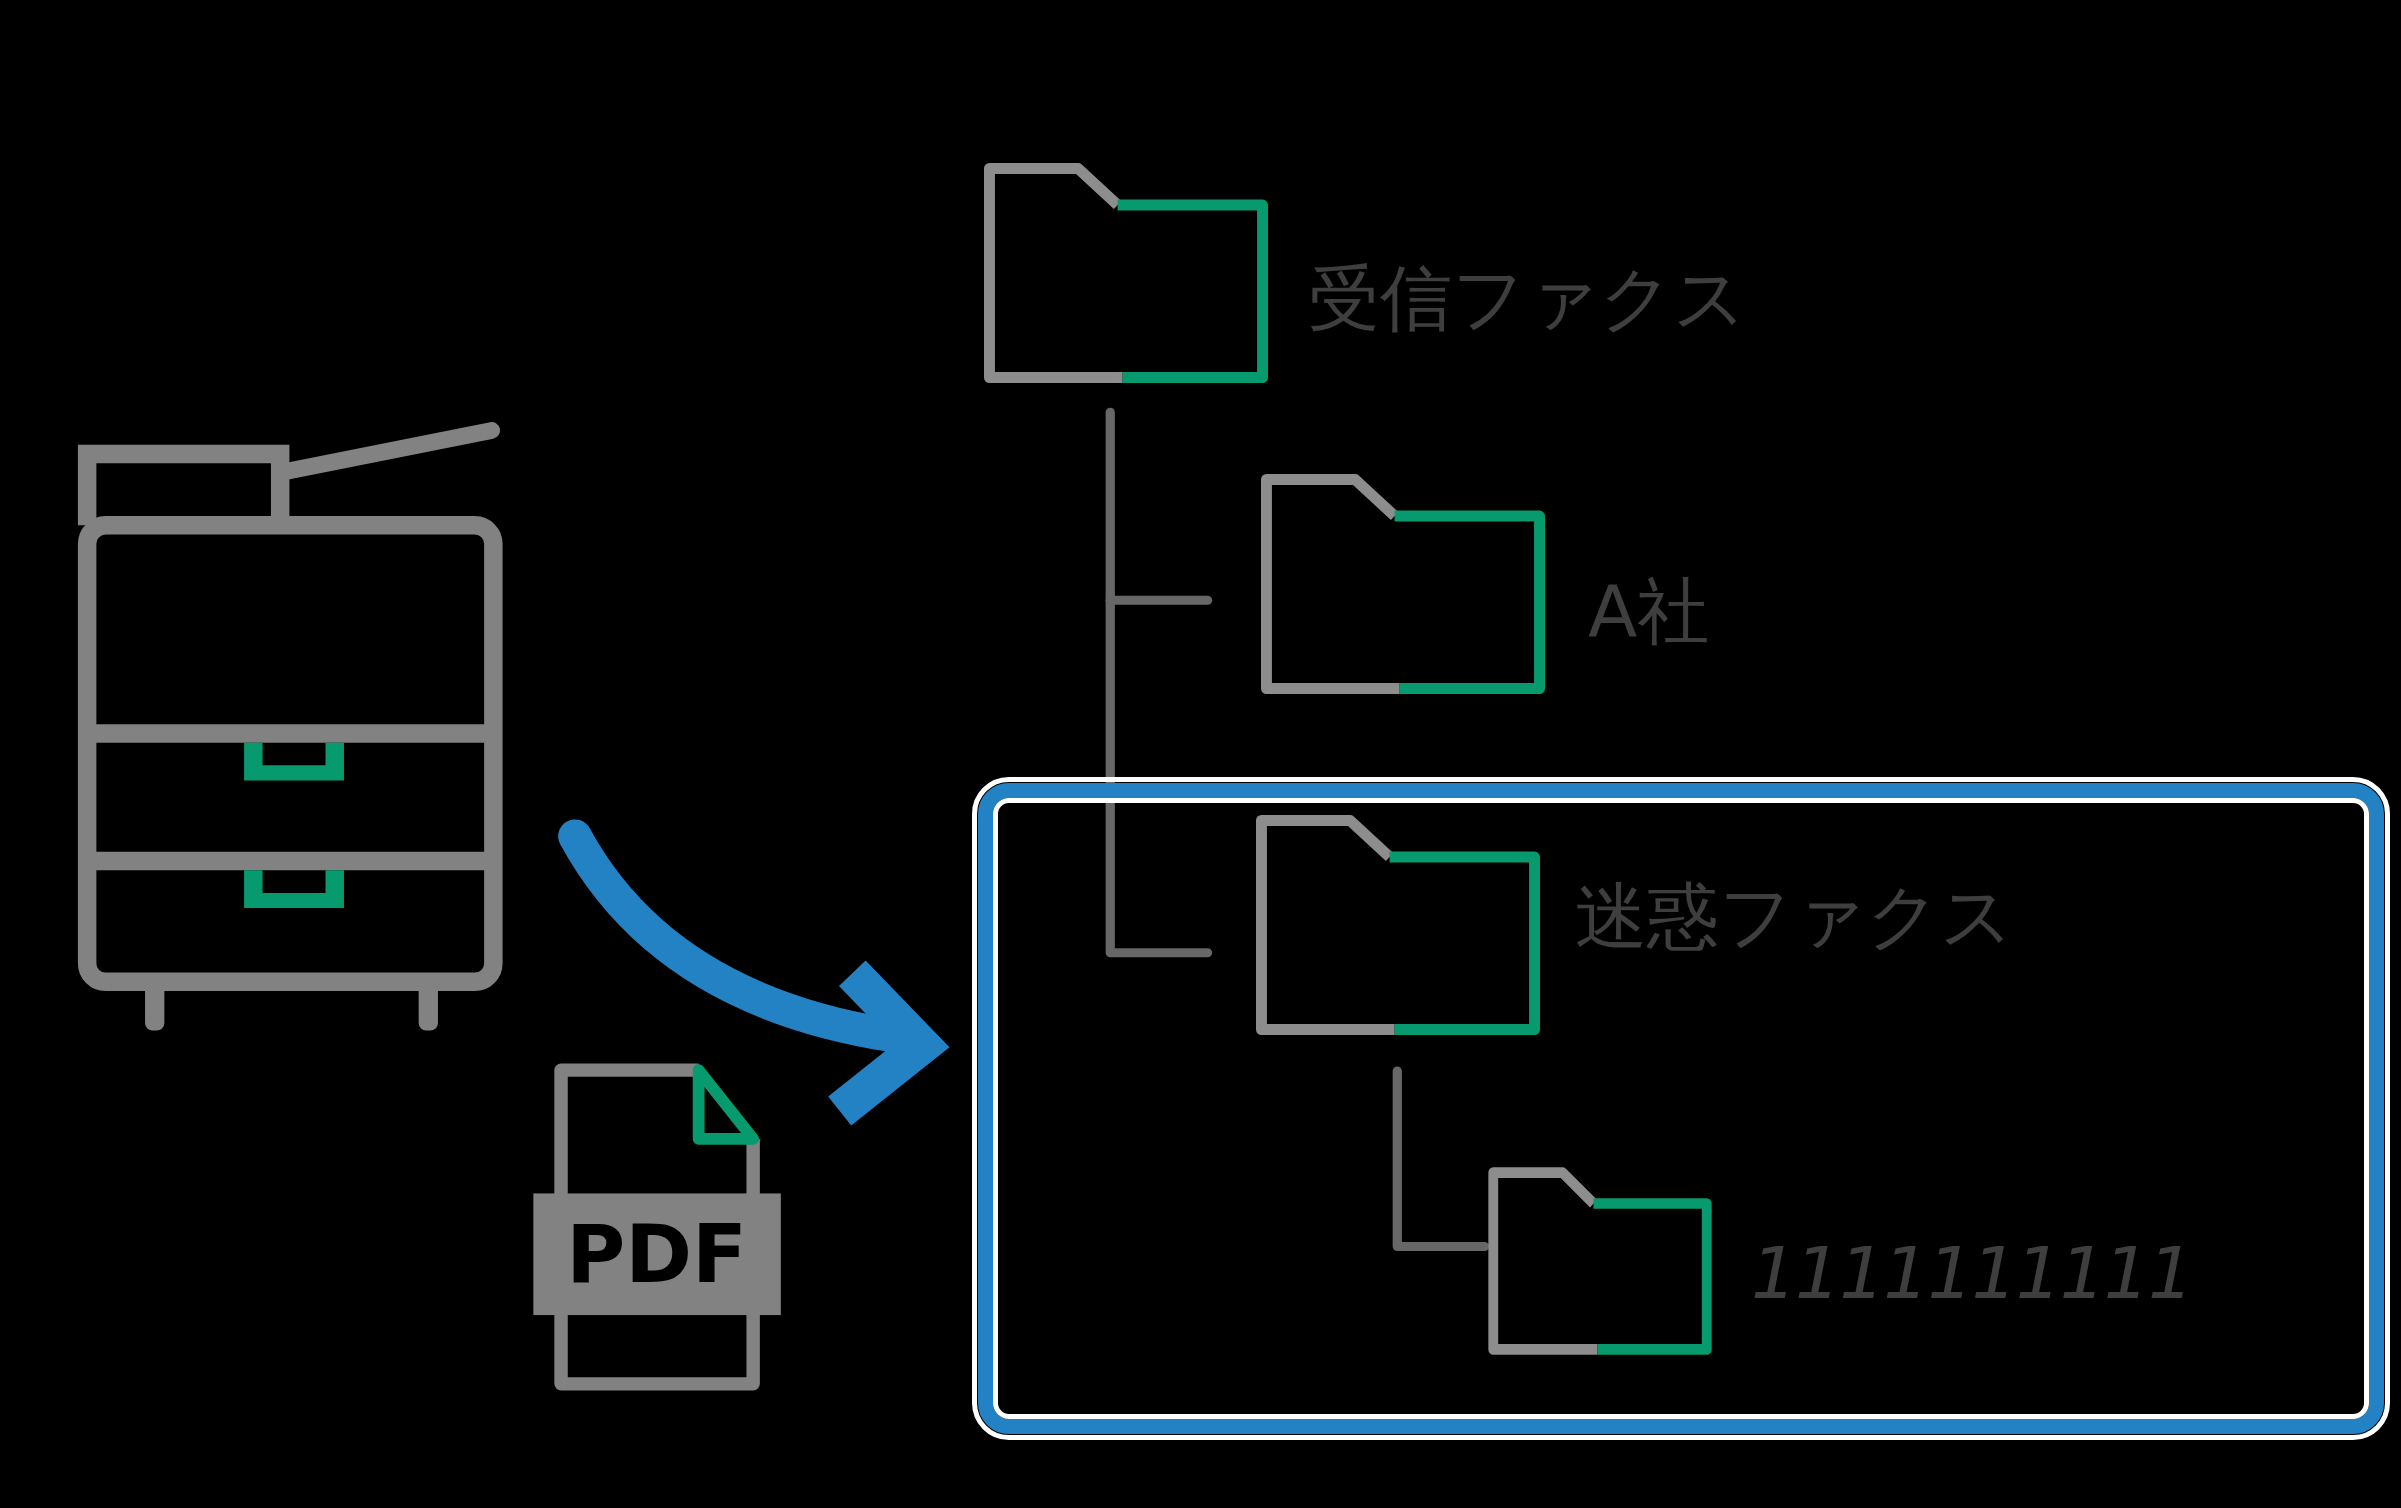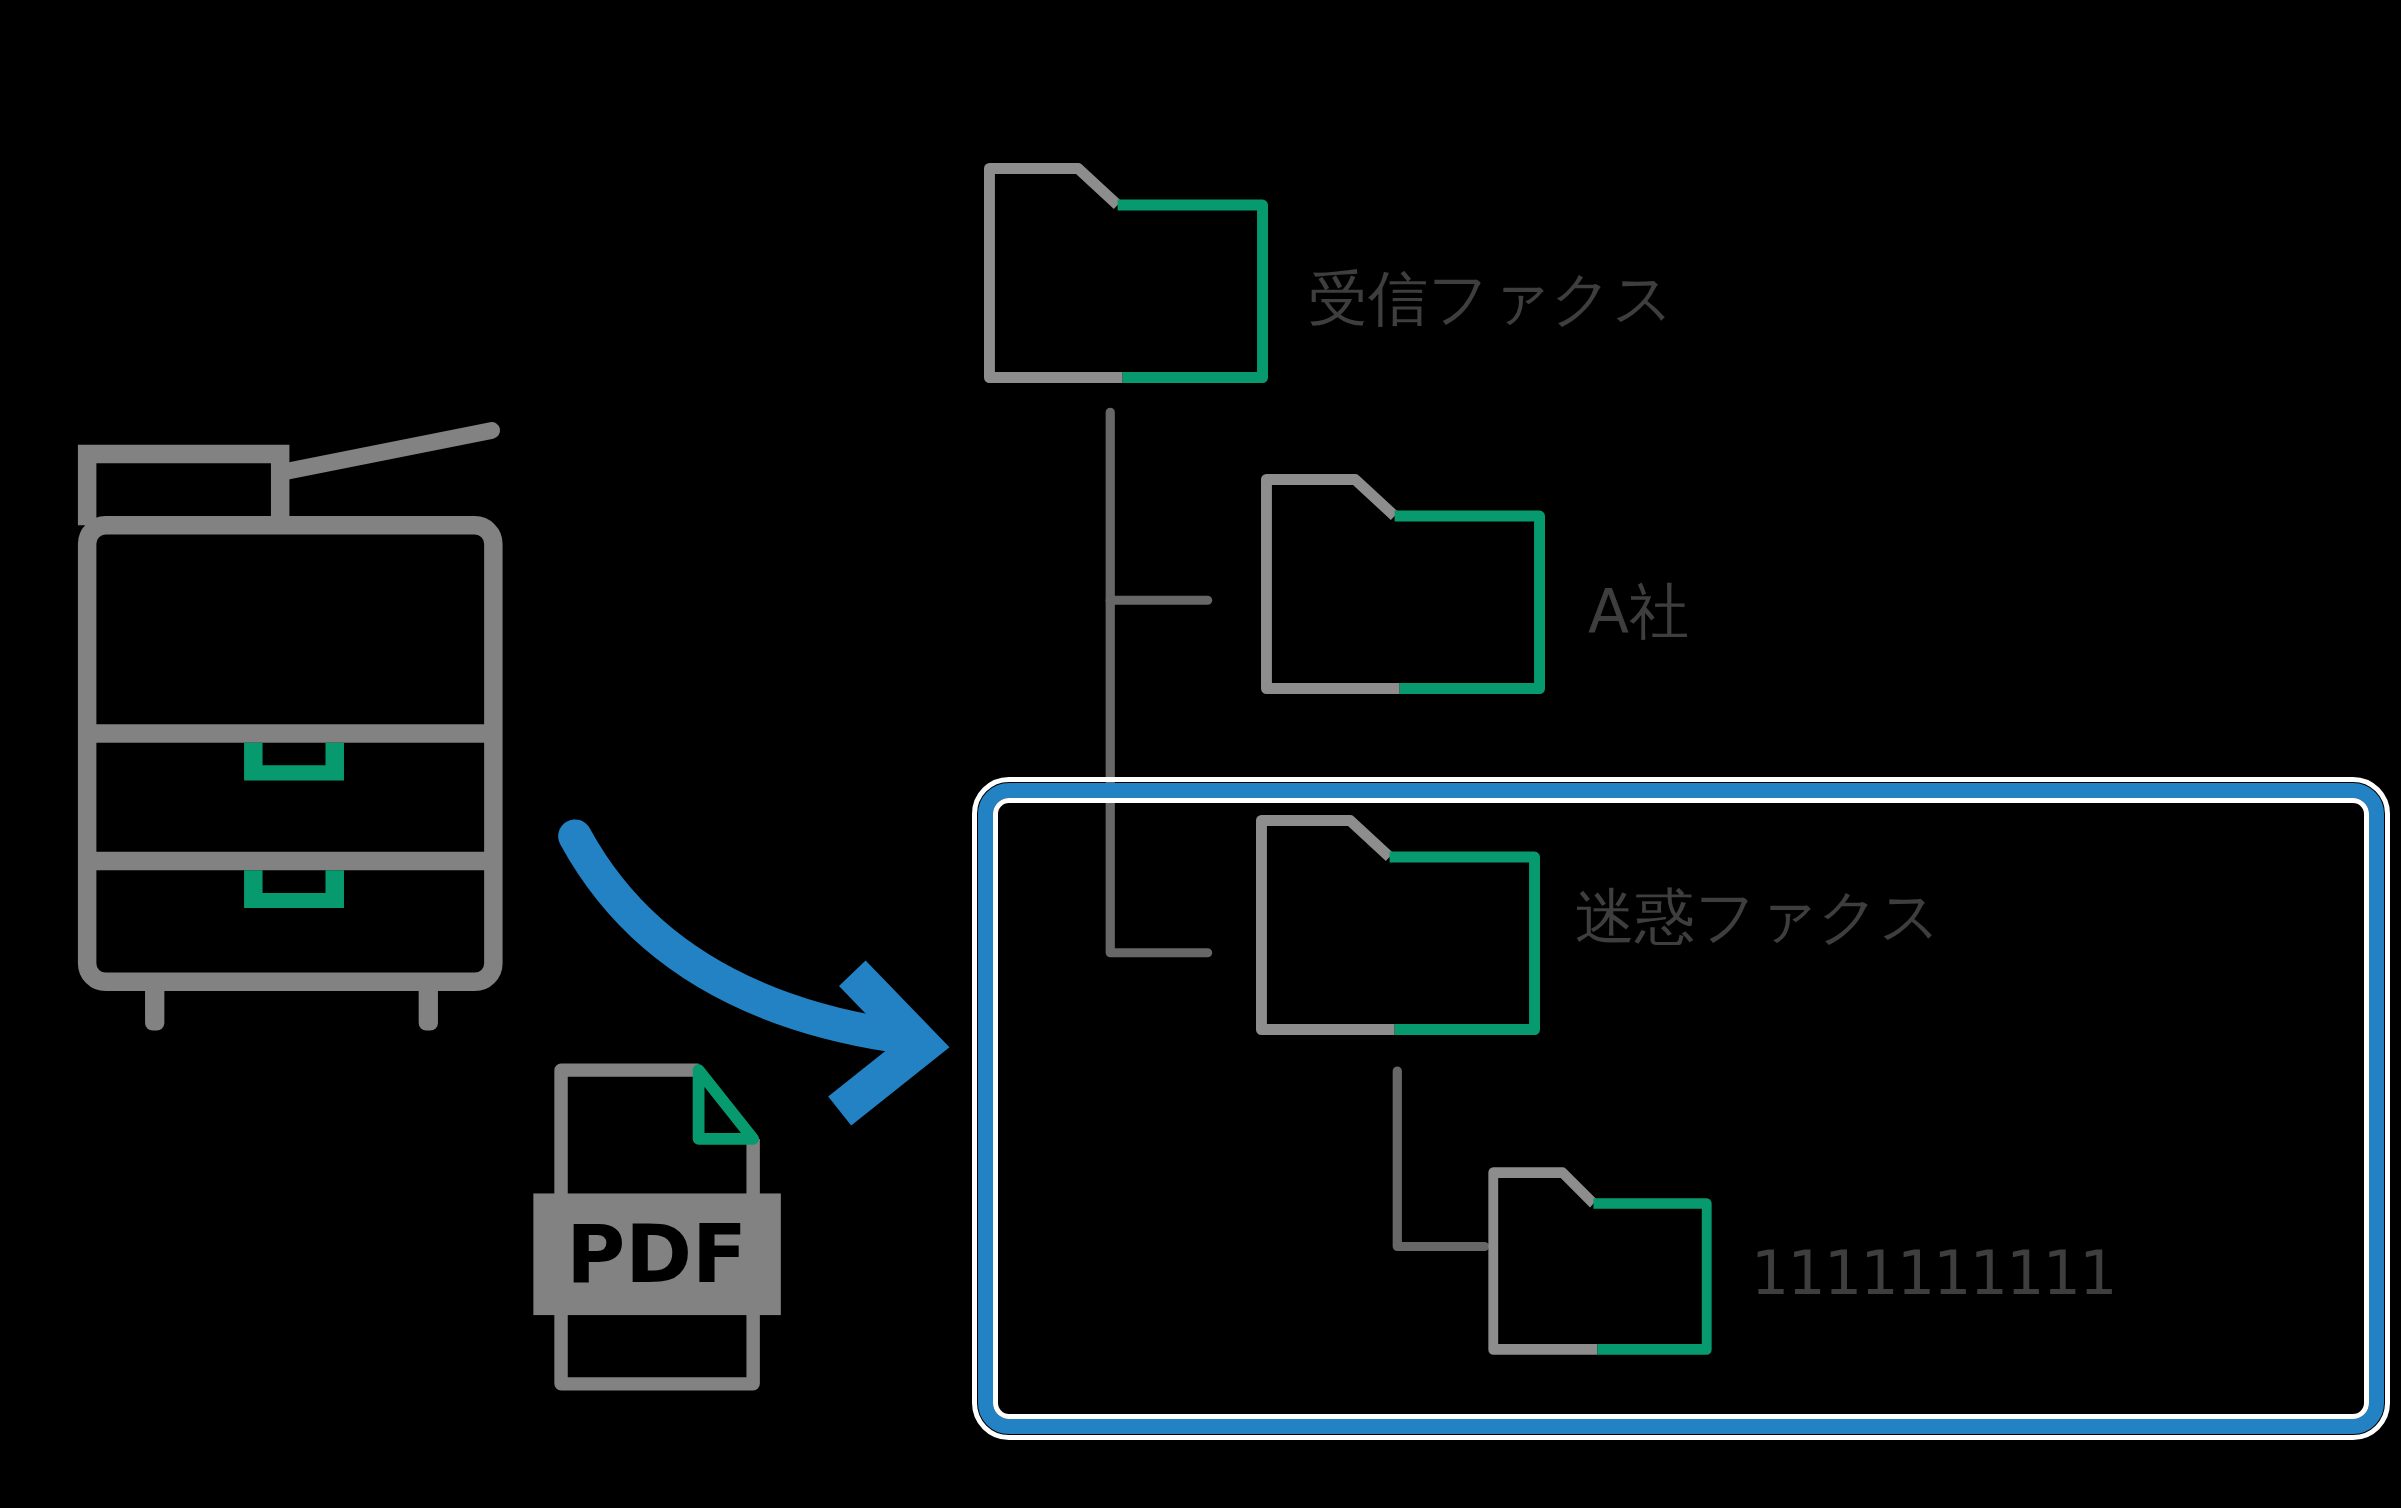--- a/index.html
+++ b/index.html
@@ -8,29 +8,30 @@
     width:2401px;height:1509px;
     background:#000;
     overflow:hidden;
     font-family:"DejaVu Sans","Liberation Sans",sans-serif;
   }
   .abs{position:absolute;}
   
   .tree-label{
     position:absolute;
     color:#3e3e3e;
-    font-size:60px;
+    font-size:72px;
     line-height:1;
     white-space:nowrap;
     transform:translateY(-50%);
     letter-spacing:0px;
   }
   .number-label{
-    font-size:60px;
+    font-size:72px;
     letter-spacing:-1.7px;
+    font-style:italic;
   }
   
   .hl{position:absolute;left:972px;top:777px;width:1418px;height:663px;}
   .hl-outer{position:absolute;inset:0;border:5.9px solid #ffffff;border-radius:37px;box-sizing:border-box;}
   .hl-blue{position:absolute;inset:5.9px;border:15px solid #2382c3;border-radius:31px;box-sizing:border-box;}
   .hl-innerw{position:absolute;inset:21px;border:5.9px solid #ffffff;border-radius:16px;box-sizing:border-box;}
   svg{display:block;overflow:visible;}
 </style>
 </head>
 <body>

